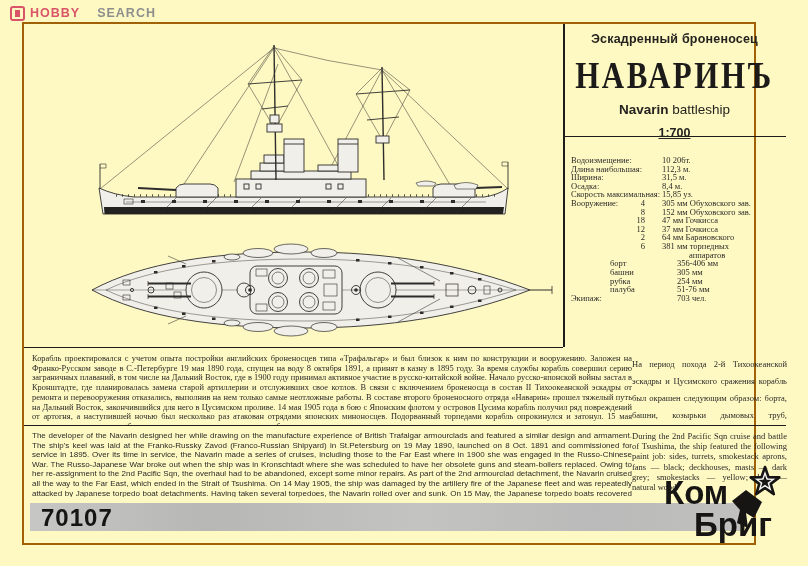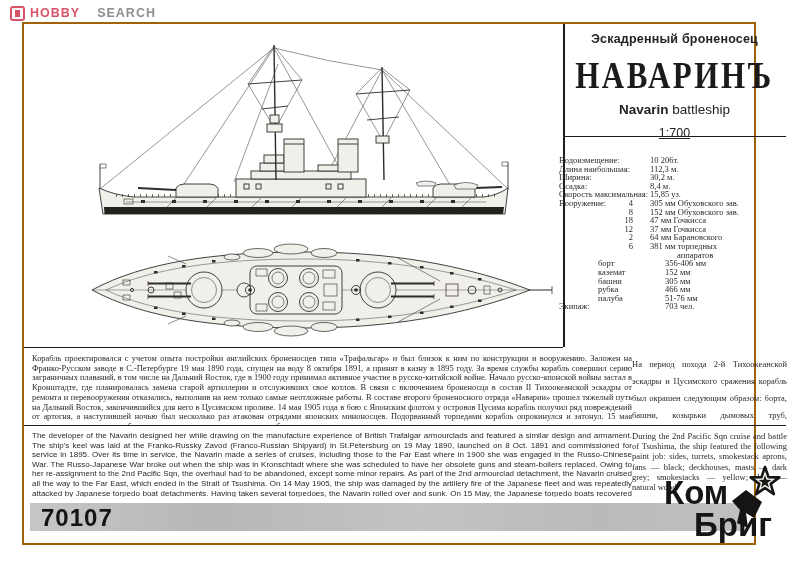--- a/index.html
+++ b/index.html
@@ -1,36 +1,36 @@
 <!DOCTYPE html>
 <html><head>
 <meta charset="utf-8">
 <style>
   html,body{margin:0;padding:0;background:#e9e8e5;}
-  .page{position:relative;width:808px;height:566px;background:#ffffff;overflow:hidden;
+  .page{position:relative;width:808px;height:566px;background:#fef9c3;overflow:hidden;
         font-family:"Liberation Sans",sans-serif;color:#24231f;}
   
   .wm{position:absolute;left:10px;top:5px;display:flex;align-items:center;height:16px;}
   .wm-icon{width:11px;height:11px;border:2px solid #d95468;border-radius:3px;margin-right:5px;position:relative;}
   .wm-icon::after{content:"";position:absolute;left:3px;top:2px;width:5px;height:7px;background:#d95468;}
   .wm-hobby{font-size:12.5px;font-weight:bold;letter-spacing:1px;color:#d95468;}
   .wm-search{font-size:12.5px;font-weight:bold;letter-spacing:1px;color:#8e8e8e;margin-left:17px;}
   
   .sheet{position:absolute;left:22px;top:22px;width:734px;height:523px;border:2px solid #a16207;box-sizing:border-box;}
   .vline{position:absolute;background:#1e1d1b;width:1.5px;}
   .hline{position:absolute;background:#1e1d1b;height:1.2px;}
   
   .title-block{position:absolute;left:539px;top:8px;width:223px;text-align:center;}
   .t-class{font-size:12.5px;font-weight:bold;letter-spacing:0.2px;}
   .t-name{margin-top:8px;font-family:"Liberation Serif",serif;font-weight:bold;font-size:31px;
           letter-spacing:2.5px;transform:scaleY(1.22);transform-origin:center top;color:#1c1b19;}
   .t-en{margin-top:12px;font-size:13.5px;}
   .t-en .b{font-weight:bold;}
-  .t-scale{margin-top:9px;font-size:12.5px;font-weight:normal;text-decoration:underline;}
-  .specs{position:absolute;left:519px;top:132px;width:223px;}
+  .t-scale{margin-top:9px;font-size:12.5px;font-weight:bold;text-decoration:underline;}
+  .specs{position:absolute;left:531px;top:132px;width:223px;}
   .srow{position:relative;height:8.62px;font-size:8.5px;line-height:8.8px;
         font-family:"Liberation Serif",serif;color:#2a2926;white-space:nowrap;}
   .srow .lab{position:absolute;left:16px;}
   .srow .val{position:absolute;left:107px;}
   .srow .cnt{position:absolute;left:70px;width:20px;text-align:right;}
   .srow .ap{position:absolute;left:134px;}
   .srow .part{position:absolute;left:55px;}
   .srow .aval{position:absolute;left:122px;}
   .srow .cval{position:absolute;left:122px;}
   
@@ -241,21 +241,21 @@
       <div class="srow">
           <span class="lab">Водоизмещение:</span>
           <span class="val">10 206т.</span>
         </div>
       <div class="srow">
           <span class="lab">Длина наибольшая:</span>
           <span class="val">112,3 м.</span>
         </div>
       <div class="srow">
           <span class="lab">Ширина:</span>
-          <span class="val">30,2 м.</span>
+          <span class="val">31,5 м.</span>
         </div>
       <div class="srow">
           <span class="lab">Осадка:</span>
           <span class="val">8,4 м.</span>
         </div>
       <div class="srow">
           <span class="lab">Скорость максимальная:</span>
           <span class="val">15,85 уз.</span>
         </div>
       <div class="srow">
@@ -284,30 +284,26 @@
           <span class="val">381 мм торпедных</span>
         </div>
       <div class="srow">
           <span class="ap">аппаратов</span>
         </div>
       <div class="srow">
           <span class="part">борт</span>
           <span class="aval">356-406 мм</span>
         </div>
       <div class="srow">
-          <span class="part">каземат</span>
-          <span class="aval">152 мм</span>
-        </div>
-      <div class="srow">
           <span class="part">башни</span>
           <span class="aval">305 мм</span>
         </div>
       <div class="srow">
           <span class="part">рубка</span>
-          <span class="aval">466 мм</span>
+          <span class="aval">254 мм</span>
         </div>
       <div class="srow">
           <span class="part">палуба</span>
           <span class="aval">51-76 мм</span>
         </div>
       <div class="srow">
           <span class="lab">Экипаж:</span>
           <span class="cval">703 чел.</span>
         </div>
     </div>

